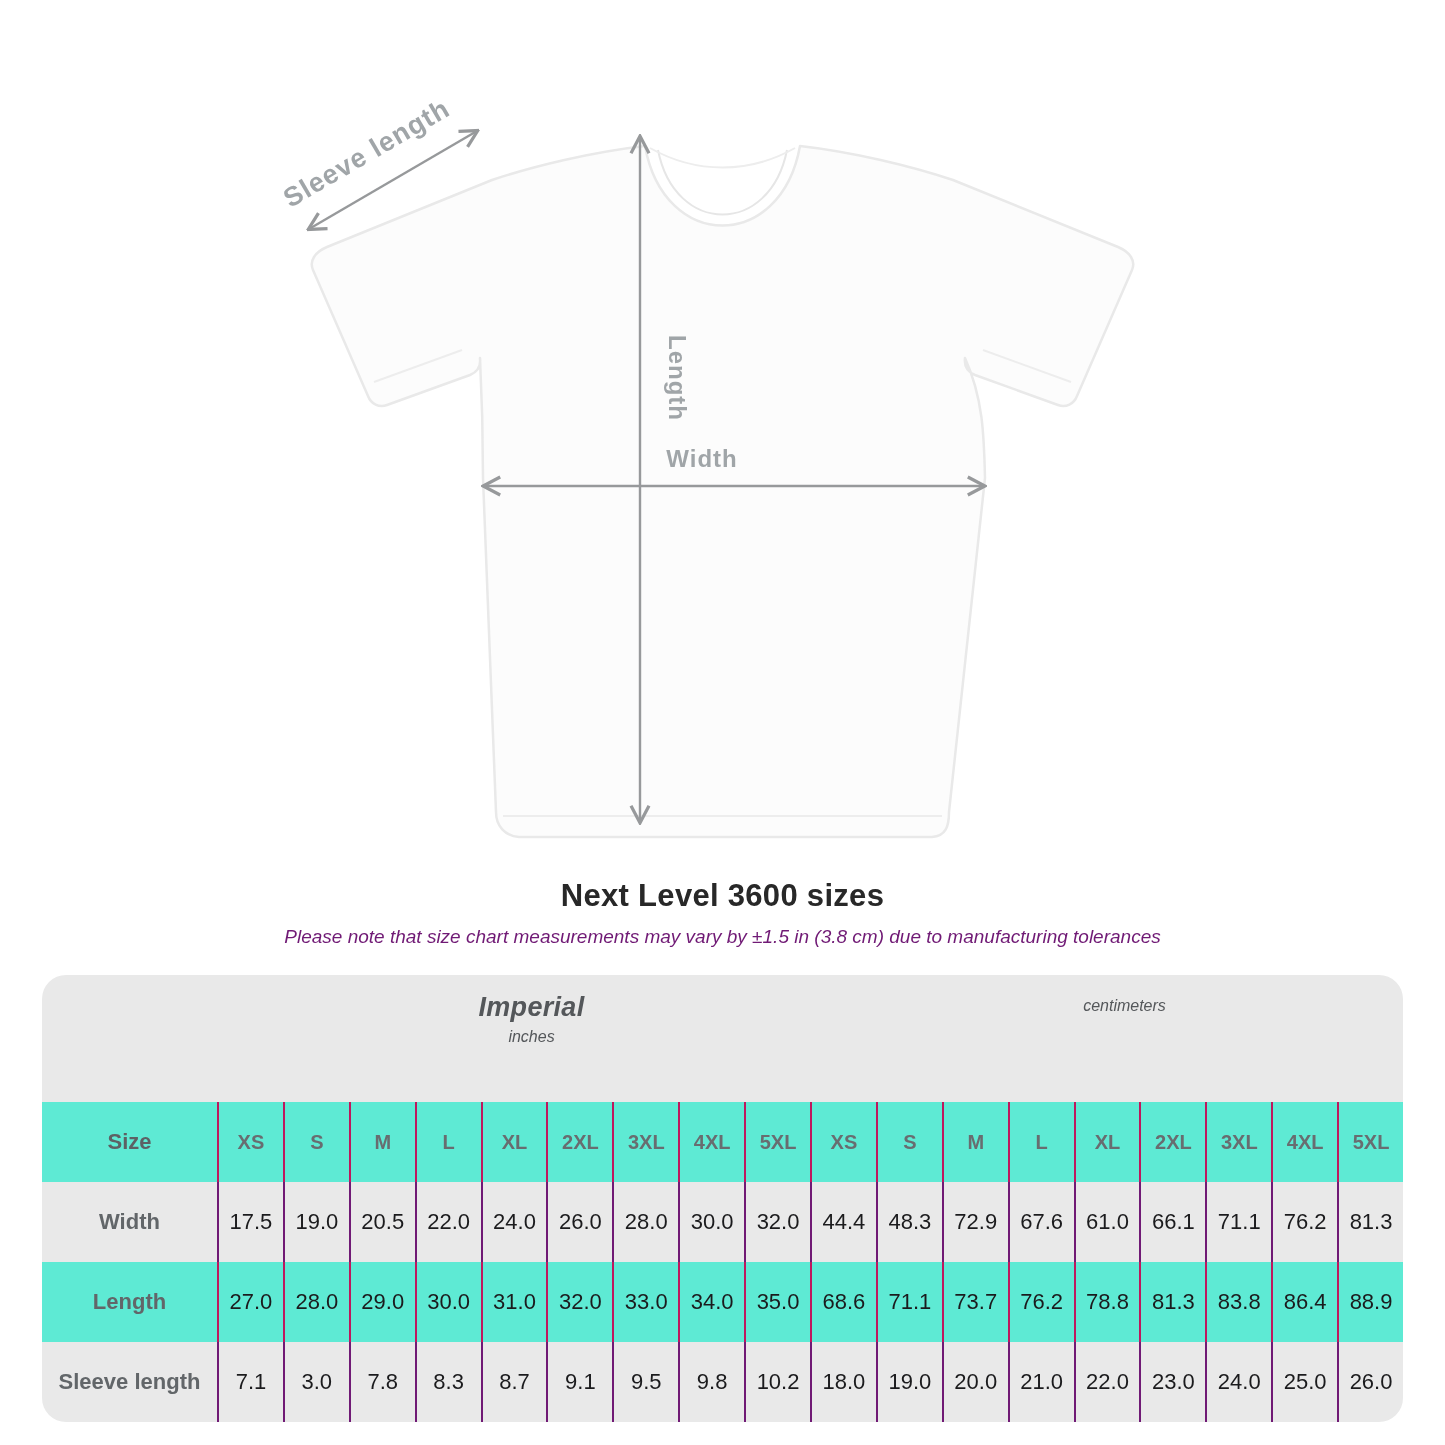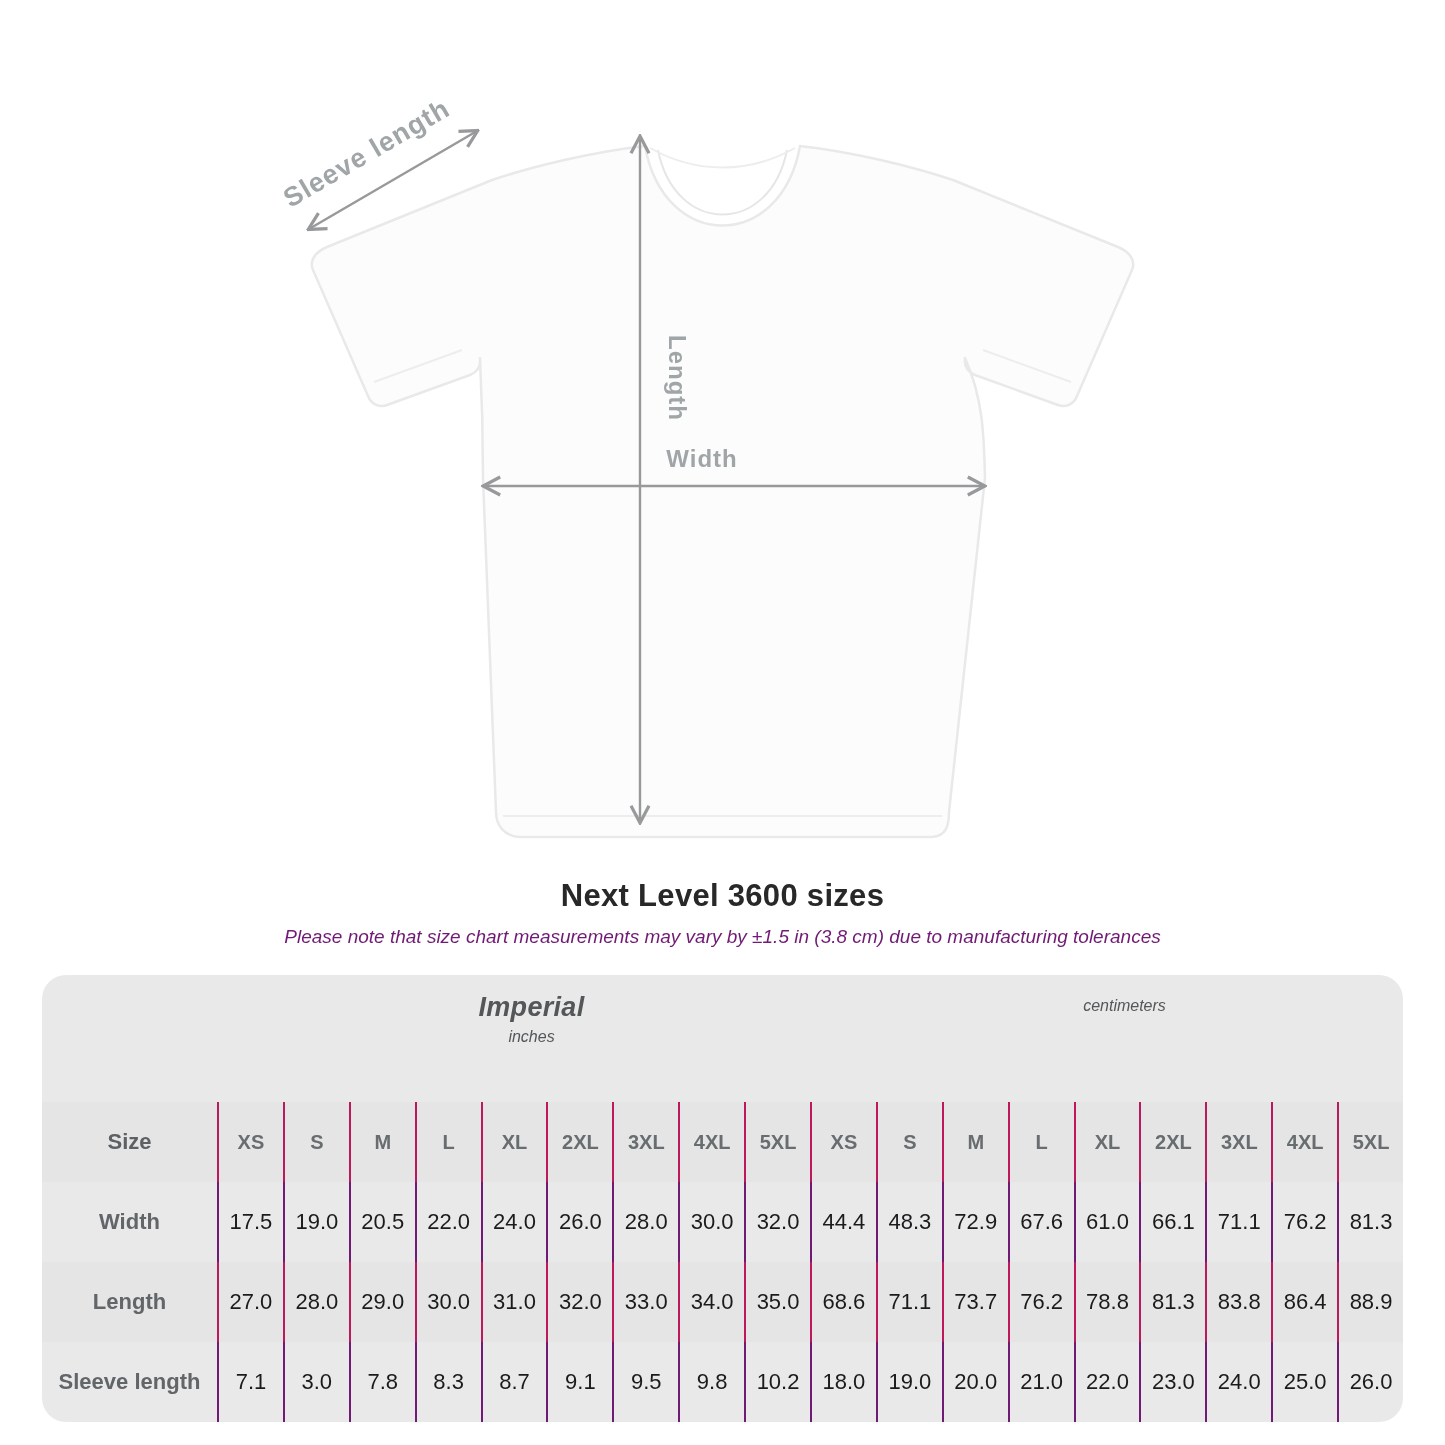--- a/index.html
+++ b/index.html
@@ -59,21 +59,21 @@
     font-style: italic;
     color: #54575a;
     margin-top: 5px;
   }
 
   .trow {
     display: grid;
     grid-template-columns: 175px repeat(18, 1fr);
     height: 80px;
   }
-  .trow.white { background: #e5e5e5; }
+  .trow.white { background: #5eead4; }
   .trow.gray  { background: #e9e9e9; }
 
   .cell {
     display: flex;
     align-items: center;
     justify-content: center;
     font-size: 22px;
     color: #1b1b1d;
     overflow: hidden;
   }

